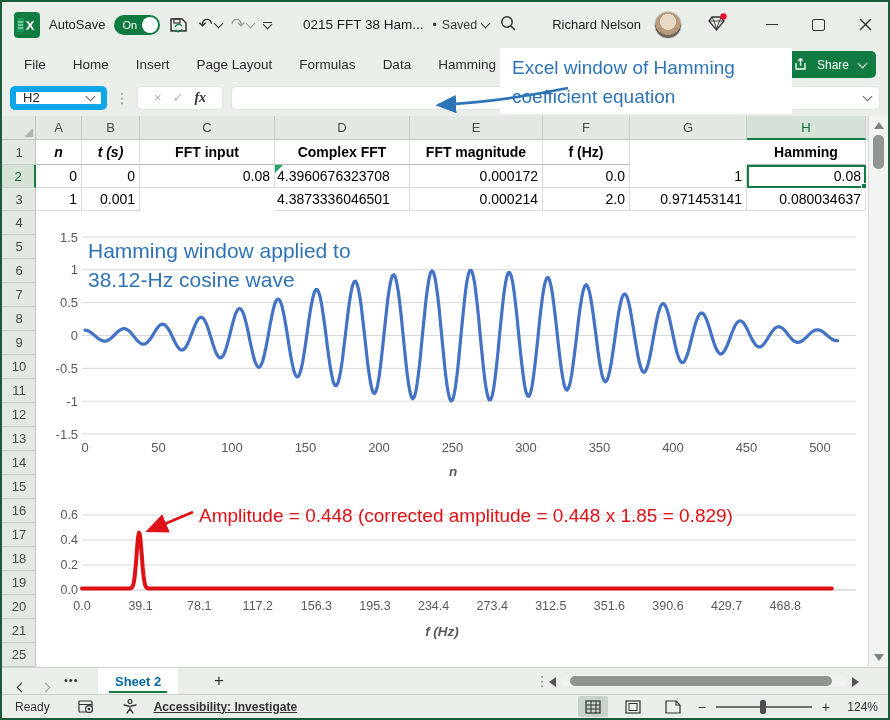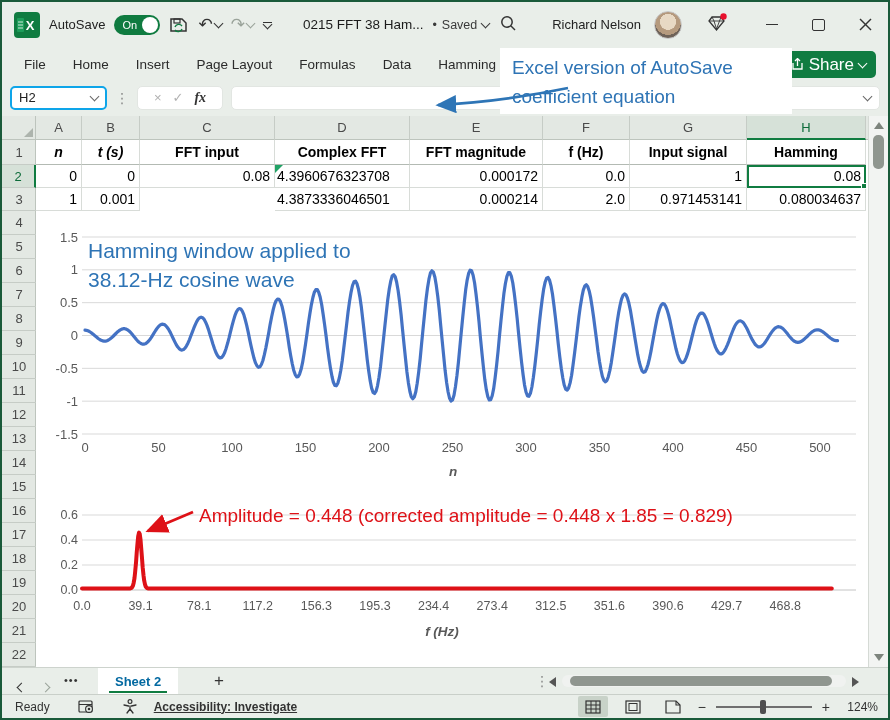--- a/index.html
+++ b/index.html
@@ -24,24 +24,24 @@
   .search-wrap{margin-left:auto;margin-right:26px;}
   .user-name{font-size:13px;color:#222;margin-right:4px;}
   .avatar{width:26px;height:26px;border-radius:50%;background:radial-gradient(circle at 50% 38%,#e8d9c4 0 38%,#b59a7e 39% 62%,#6e6258 63% 100%);border:1px solid #c7c7c7;}
   .gem-wrap{margin:0 16px;position:relative;}
   .winbtns{display:flex;align-items:center;gap:34px;margin-left:14px;margin-right:4px;}
   .min-ico{display:inline-block;width:12px;border-top:1.6px solid #333;}
   .max-ico{display:inline-block;width:11px;height:10px;border:1.5px solid #333;border-radius:2px;}
   
   .ribbonrow{position:absolute;left:0;top:45px;right:0;height:34px;display:flex;align-items:center;gap:27px;padding-left:22px;font-size:13.5px;color:#2b2b2b;}
   .rtab{cursor:default;}
-  .share-btn{position:absolute;right:12px;top:49px;height:27px;background:#107C41;border-radius:5px;color:#fff;display:flex;align-items:center;gap:5px;padding:0 10px;font-size:17px;}
+  .share-btn{position:absolute;right:12px;top:49px;height:27px;background:#107C41;border-radius:5px;color:#fff;display:flex;align-items:center;gap:10px;padding:0 10px;font-size:12px;}
   
   .formularow{position:absolute;left:0;top:79px;right:0;height:33px;display:flex;align-items:center;padding:0 8px;gap:8px;}
-  .namebox{width:97px;height:24px;background:#fff;border:2px solid #0ea5e9;border-radius:5px;display:flex;align-items:center;font-size:13px;color:#222;padding:0 7px;box-sizing:border-box;}
+  .namebox{width:97px;height:24px;background:#fff;border:6px solid #0ea5e9;border-radius:5px;display:flex;align-items:center;font-size:13px;color:#222;padding:0 7px;box-sizing:border-box;}
   .namebox .chev{margin-left:auto;color:#666;}
   .vdots{color:#8a8a8a;font-size:14px;}
   .fnbox{width:86px;height:24px;background:#fff;border:1px solid #E2E6E2;border-radius:5px;display:flex;align-items:center;justify-content:center;gap:11px;box-sizing:border-box;}
   .fnbox .dim{color:#b0b0b0;font-size:13px;}
   .fx{font-family:"Liberation Serif",serif;font-style:italic;font-size:14px;color:#333;font-weight:bold;}
   .formulabox{flex:1;height:24px;background:#fff;border:1px solid #E2E6E2;border-radius:5px;display:flex;align-items:center;font-size:13px;color:#111;padding:0 8px;box-sizing:border-box;}
   .formulabox .chev{margin-left:auto;color:#666;}
   
   .callout{position:absolute;left:498px;top:46px;width:292px;height:66px;background:#fff;z-index:6;padding:4px 12px;box-sizing:border-box;}
   .callout p{margin:2px 0;font-size:19px;line-height:27px;color:#2E74B5;}
@@ -192,21 +192,21 @@
       <span class="dim">×</span>
       <span class="dim">✓</span>
       <span class="fx">fx</span>
     </span>
     <span class="formulabox">
       <span class="chev"></span>
     </span>
   </div>
 
   <div class="callout">
-    <p>Excel version of AutoSave</p>
+    <p>Excel window of Hamming</p>
     <p>coefficient equation</p>
   </div>
   <svg class="callout-arrow" viewBox="0 0 168 34">
     <defs>
         <marker id="arrC" markerWidth="9" markerHeight="8" refX="7" refY="3.5" orient="auto">
       <path d="M0,0 L8,3.5 L0,7 Z" fill="#2E75B6"></path>
         </marker>
       </defs>
     <path d="M158,6 Q90,20 28,23" fill="none" stroke="#2E75B6" stroke-width="2.6" marker-end="url(#arrC)"></path>
   </svg>
@@ -239,30 +239,29 @@
       <div class="rowhead" style="top: 263px; height: 24px;">12</div>
       <div class="rowhead" style="top: 287px; height: 24px;">13</div>
       <div class="rowhead" style="top: 311px; height: 24px;">14</div>
       <div class="rowhead" style="top: 335px; height: 24px;">15</div>
       <div class="rowhead" style="top: 359px; height: 24px;">16</div>
       <div class="rowhead" style="top: 383px; height: 24px;">17</div>
       <div class="rowhead" style="top: 407px; height: 24px;">18</div>
       <div class="rowhead" style="top: 431px; height: 24px;">19</div>
       <div class="rowhead" style="top: 455px; height: 24px;">20</div>
       <div class="rowhead" style="top: 479px; height: 24px;">21</div>
-      <div class="rowhead" style="top: 503px; height: 24px;">22</div>
+      <div class="rowhead" style="top: 503px; height: 24px;">25</div>
     </div>
   <div id="grid-cells">
       <div class="cell h it" style="left: 0px; top: 0px; width: 46px; height: 25px;">n</div>
       <div class="cell h it" style="left: 46px; top: 0px; width: 58px; height: 25px;">t (s)</div>
       <div class="cell h" style="left: 104px; top: 0px; width: 135px; height: 25px;">FFT input</div>
       <div class="cell h" style="left: 374px; top: 0px; width: 133px; height: 25px;">FFT magnitude</div>
       <div class="cell h" style="left: 239px; top: 0px; width: 135px; height: 25px;">Complex FFT</div>
       <div class="cell h" style="left: 507px; top: 0px; width: 87px; height: 25px;">f (Hz)</div>
-      <div class="cell h" style="left: 594px; top: 0px; width: 117px; height: 25px;">Input signal</div>
       <div class="cell h" style="left: 711px; top: 0px; width: 119px; height: 25px;">Hamming</div>
       <div class="cell num" style="left: 0px; top: 25px; width: 46px; height: 23px;">0</div>
       <div class="cell num" style="left: 46px; top: 25px; width: 58px; height: 23px;">0</div>
       <div class="cell num" style="left: 104px; top: 25px; width: 135px; height: 23px;">0.08</div>
       <div class="cell left" style="left: 239px; top: 25px; width: 135px; height: 23px;">4.3960676323708</div>
       <div class="cell num" style="left: 374px; top: 25px; width: 133px; height: 23px;">0.000172</div>
       <div class="cell num" style="left: 507px; top: 25px; width: 87px; height: 23px;">0.0</div>
       <div class="cell num" style="left: 594px; top: 25px; width: 117px; height: 23px;">1</div>
       <div class="cell num" style="left: 711px; top: 25px; width: 119px; height: 23px;">0.08</div>
       <div class="cell num" style="left: 0px; top: 48px; width: 46px; height: 23px;">1</div>

